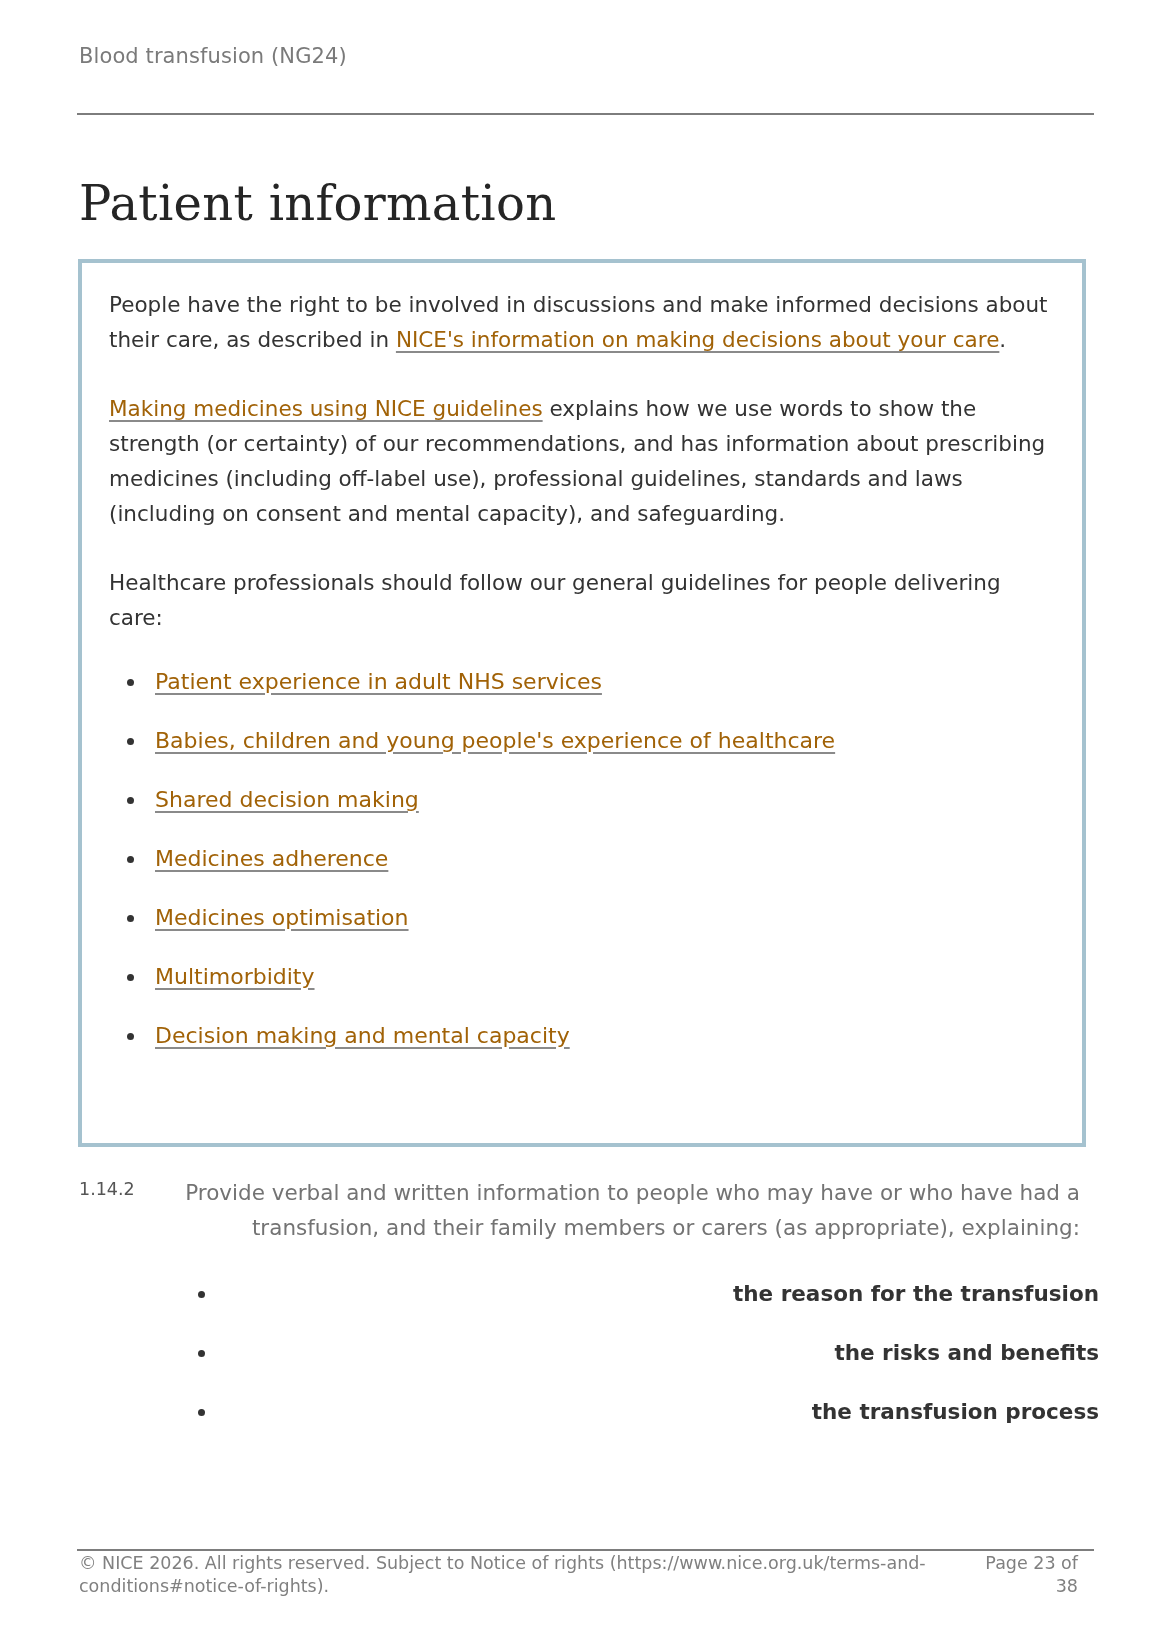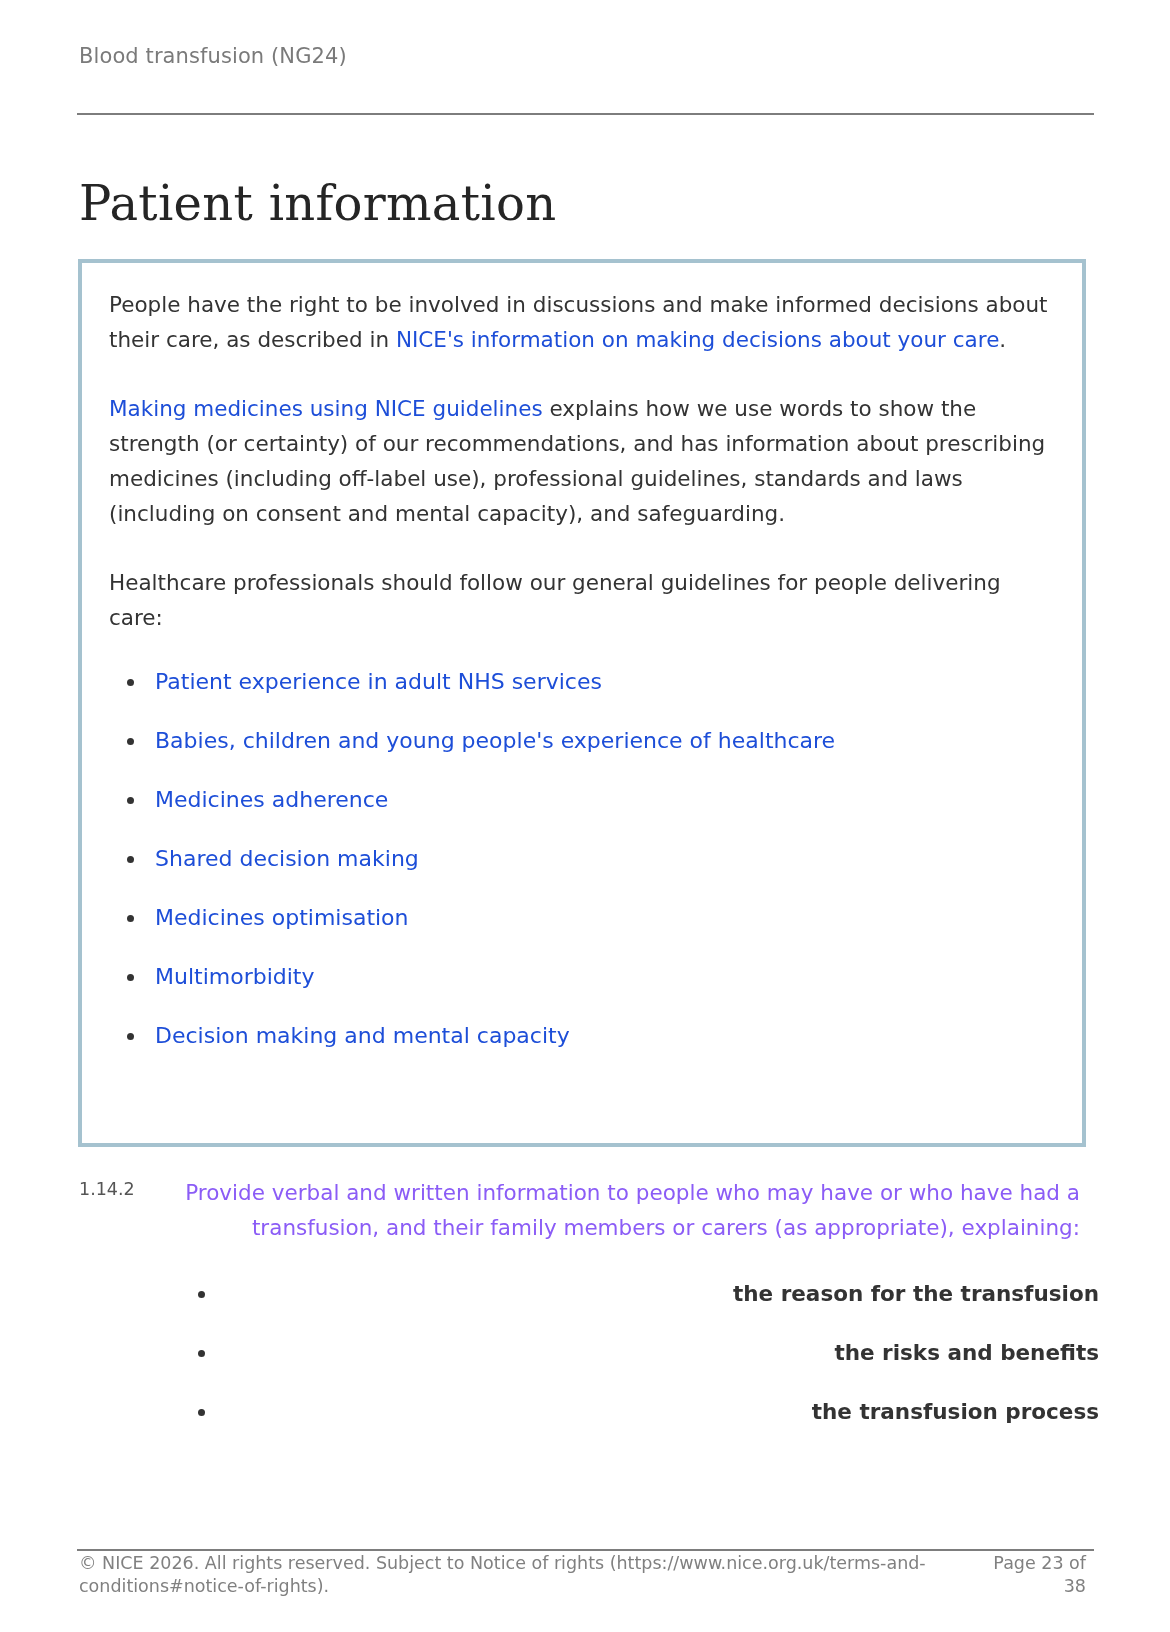--- a/index.html
+++ b/index.html
@@ -50,21 +50,22 @@
       background: #ffffff;
     }
     .box-para {
       margin: 0 0 34px 0;
       font-size: 21.5px;
       line-height: 35px;
       color: #333333;
       width: 940px;
     }
     .link {
-      color: #1d4ed8;
+      color: #a16207;
+      text-decoration: underline;
       text-decoration-color: #8a8a8a;
       text-underline-offset: 4px;
       cursor: pointer;
     }
     .box-list {
       list-style: none;
       margin: 0;
       padding: 0;
     }
     .box-list li {
@@ -94,21 +95,21 @@
       position: absolute;
       left: 0;
       top: 4px;
       font-size: 17.5px;
       color: #555555;
     }
     .rec-text {
       margin-left: 101px;
       font-size: 21.5px;
       line-height: 35px;
-      color: #8b5cf6;
+      color: #737373;
       width: 900px;
     }
     .rec-list {
       list-style: none;
       margin: 34px 0 0 101px;
       padding: 0;
     }
     .rec-list li {
       position: relative;
       padding-left: 46px;
@@ -134,21 +135,21 @@
       color: #808080;
     }
     .footer-left {
       position: absolute;
       left: 0;
       top: 0;
       width: 880px;
     }
     .footer-right {
       position: absolute;
-      right: 8px;
+      right: 16px;
       top: 0;
       width: 120px;
       text-align: right;
     }
   </style>
 </head>
 <body>
 
 <div class="page-header">Blood transfusion (NG24)</div>
 <div class="header-rule"></div>
@@ -158,22 +159,22 @@
 <div class="info-box">
   <p class="box-para"><span>People have the right to be involved in discussions and make informed decisions about their care, as described in </span><a class="link">NICE's information on making decisions about your care</a><span>.</span></p>
 
   <p class="box-para"><a class="link">Making medicines using NICE guidelines</a><span> explains how we use words to show the strength (or certainty) of our recommendations, and has information about prescribing medicines (including off-label use), professional guidelines, standards and laws (including on consent and mental capacity), and safeguarding.</span></p>
 
   <p class="box-para" style="margin-bottom:32px;">Healthcare professionals should follow our general guidelines for people delivering care:</p>
 
   <ul class="box-list">
     <li><span class="bullet"></span><a class="link">Patient experience in adult NHS services</a></li>
     <li><span class="bullet"></span><a class="link">Babies, children and young people's experience of healthcare</a></li>
+    <li><span class="bullet"></span><a class="link">Shared decision making</a></li>
     <li><span class="bullet"></span><a class="link">Medicines adherence</a></li>
-    <li><span class="bullet"></span><a class="link">Shared decision making</a></li>
     <li><span class="bullet"></span><a class="link">Medicines optimisation</a></li>
     <li><span class="bullet"></span><a class="link">Multimorbidity</a></li>
     <li><span class="bullet"></span><a class="link">Decision making and mental capacity</a></li>
   </ul>
 </div>
 
 <div class="rec">
   <span class="rec-num">1.14.2</span>
   <div class="rec-text">Provide verbal and written information to people who may have or who have had a transfusion, and their family members or carers (as appropriate), explaining:</div>
   <ul class="rec-list">

